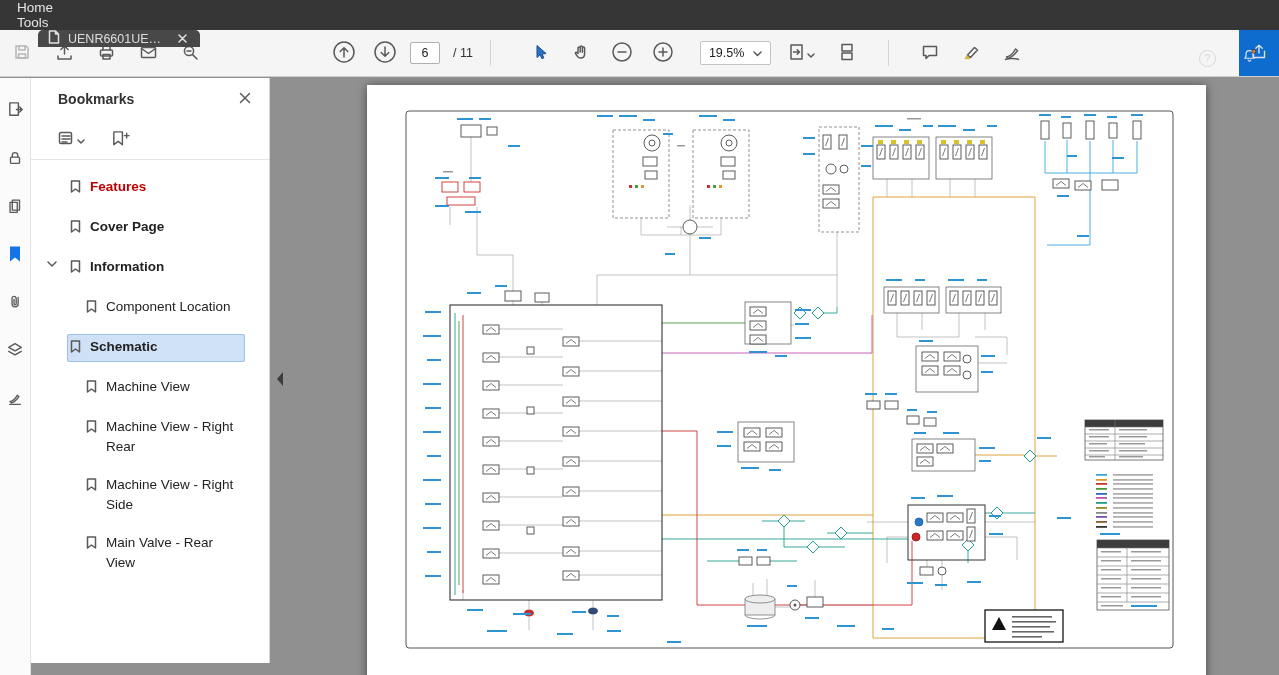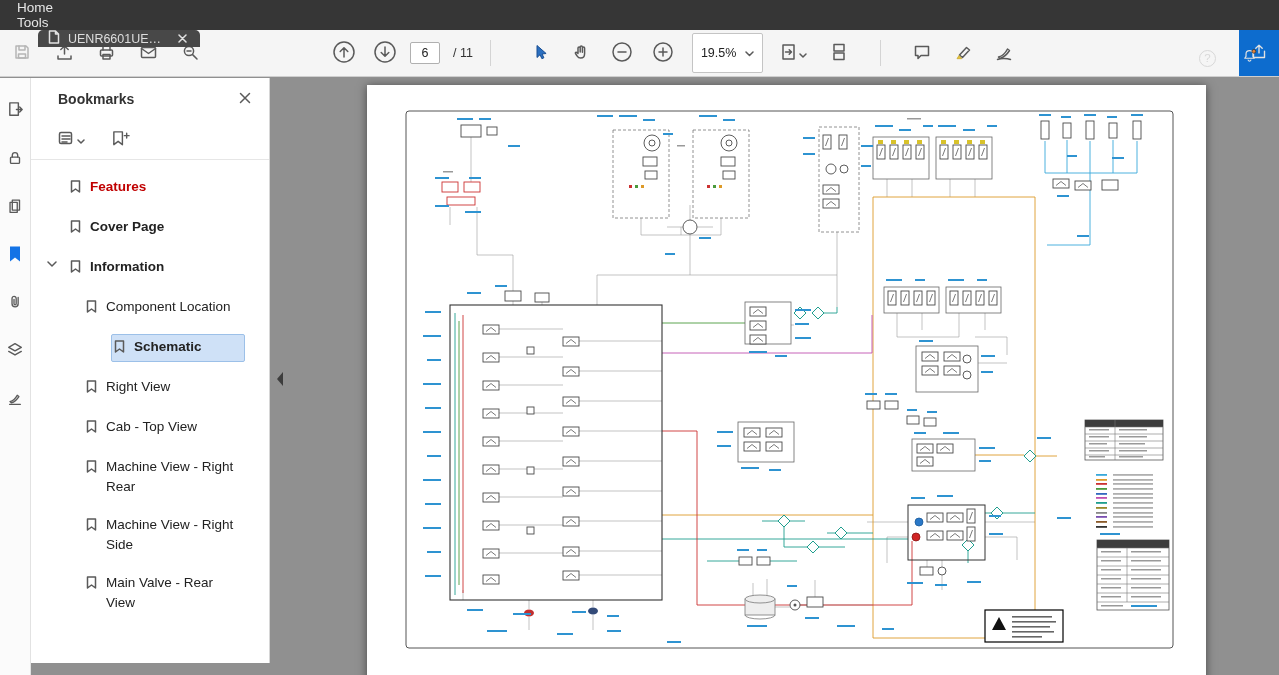--- a/index.html
+++ b/index.html
@@ -28,22 +28,22 @@
     border-bottom:1px solid #cfcfcf; z-index:5; }
   .tb-group { position:absolute; top:0; height:46px; display:flex; align-items:center; }
   .tb-left { left:6px; gap:10px; }
   .tb-center { left:328px; gap:9px; }
   .tb-btn { width:32px; height:32px; border:none; background:transparent; display:flex;
     align-items:center; justify-content:center; padding:0; border-radius:3px; }
   .tb-sep { width:1px; height:26px; background:#d4d4d4; margin:0 6px; }
   .page-input { width:30px; height:22px; border:1px solid #b0b0b0; background:#fff; text-align:center;
     font-size:12.5px; color:#222; border-radius:2px; }
   .page-total { font-size:12.5px; color:#333; margin:0 2px 0 4px; white-space:nowrap; }
-  .zoom-combo { height:40px; border:1px solid #c4c4c4; background:#fff; display:flex; align-items:center;
-    gap:9px; padding:3px 8px; font-size:12.5px; color:#222; border-radius:2px; margin-left:4px; }
+  .zoom-combo { height:24px; border:1px solid #c4c4c4; background:#fff; display:flex; align-items:center;
+    gap:9px; padding:3px 8px; font-size:12.5px; color:#222; border-radius:2px; margin-left:12px; }
   .share-btn { position:absolute; right:0; top:0; width:40px; height:46px; background:#0d6cce;
     border:none; display:flex; align-items:center; justify-content:center; }
 
   
   .rail { position:absolute; left:0; top:78px; bottom:0; width:31px; background:#fbfbfb;
     border-right:1px solid #e2e2e2; display:flex; flex-direction:column; align-items:center;
     padding-top:22px; gap:26px; z-index:4; }
   .rail-btn { width:22px; height:22px; border:none; background:transparent; display:flex;
     align-items:center; justify-content:center; padding:0; }
 
@@ -61,21 +61,21 @@
   .bm-row { display:flex; align-items:flex-start; padding:6px 24px 6px 16px; line-height:20px; cursor:default; }
   .bm-row.child { padding-left:52px;align-items:center; }
   .bm-caret { width:20px; height:20px; display:flex; align-items:center; justify-content:flex-start;
     border:none; background:none; padding:0; flex:none; }
   .bm-content { display:flex; align-items:flex-start; gap:9px; flex:1; padding:2px 4px 2px 2px;
     border-radius:2px; border:1px solid transparent; }
   .bm-glyph { margin-top:2px; flex:none; }
   .bm-label { max-width:150px; }
   .bm-row.bold .bm-label { font-weight:bold; }
   .bm-row.red .bm-label { color:#c00000; }
-  .bm-row.selected .bm-content { background:#cfe1f7; border-color:#9cc0e8;margin-left:44px; }
+  .bm-row.selected .bm-content { background:#cfe1f7; border-color:#9cc0e8; }
   .collapse-handle { position:absolute; left:272px; top:366px; width:16px; height:28px; display:flex;
     align-items:center; justify-content:center; border:none; background:transparent; padding:0; z-index:5; }
 
   
   .doc-area { position:absolute; left:271px; top:78px; right:0; bottom:0; background:#909090; overflow:hidden; }
   .pdf-page { position:absolute; left:96px; top:7px; width:839px; height:644px; background:#fff;
     box-shadow:0 1px 9px rgba(0,0,0,.5); }
   svg.schem { position:absolute; left:0; top:0; }
 
   
@@ -455,34 +455,24 @@
     </div>
 
 
     <div class="bm-row child">
       <div class="bm-content">
         <span class="bm-glyph">
           <svg width="11" height="13" viewBox="0 0 11 13">
               <path class="ic" stroke-width="1.1" d="M1.5 1h8v11l-4-3-4 3z"></path>
             </svg>
         </span>
-        <span class="bm-label">Right View</span>
+        <span class="bm-label">Machine View</span>
       </div>
     </div>
 
-    <div class="bm-row child">
-      <div class="bm-content">
-        <span class="bm-glyph">
-          <svg width="11" height="13" viewBox="0 0 11 13">
-              <path class="ic" stroke-width="1.1" d="M1.5 1h8v11l-4-3-4 3z"></path>
-            </svg>
-        </span>
-        <span class="bm-label">Cab - Top View</span>
-      </div>
-    </div>
 
     <div class="bm-row child">
       <div class="bm-content">
         <span class="bm-glyph">
           <svg width="11" height="13" viewBox="0 0 11 13">
               <path class="ic" stroke-width="1.1" d="M1.5 1h8v11l-4-3-4 3z"></path>
             </svg>
         </span>
         <span class="bm-label">Machine View - Right Rear</span>
       </div>

